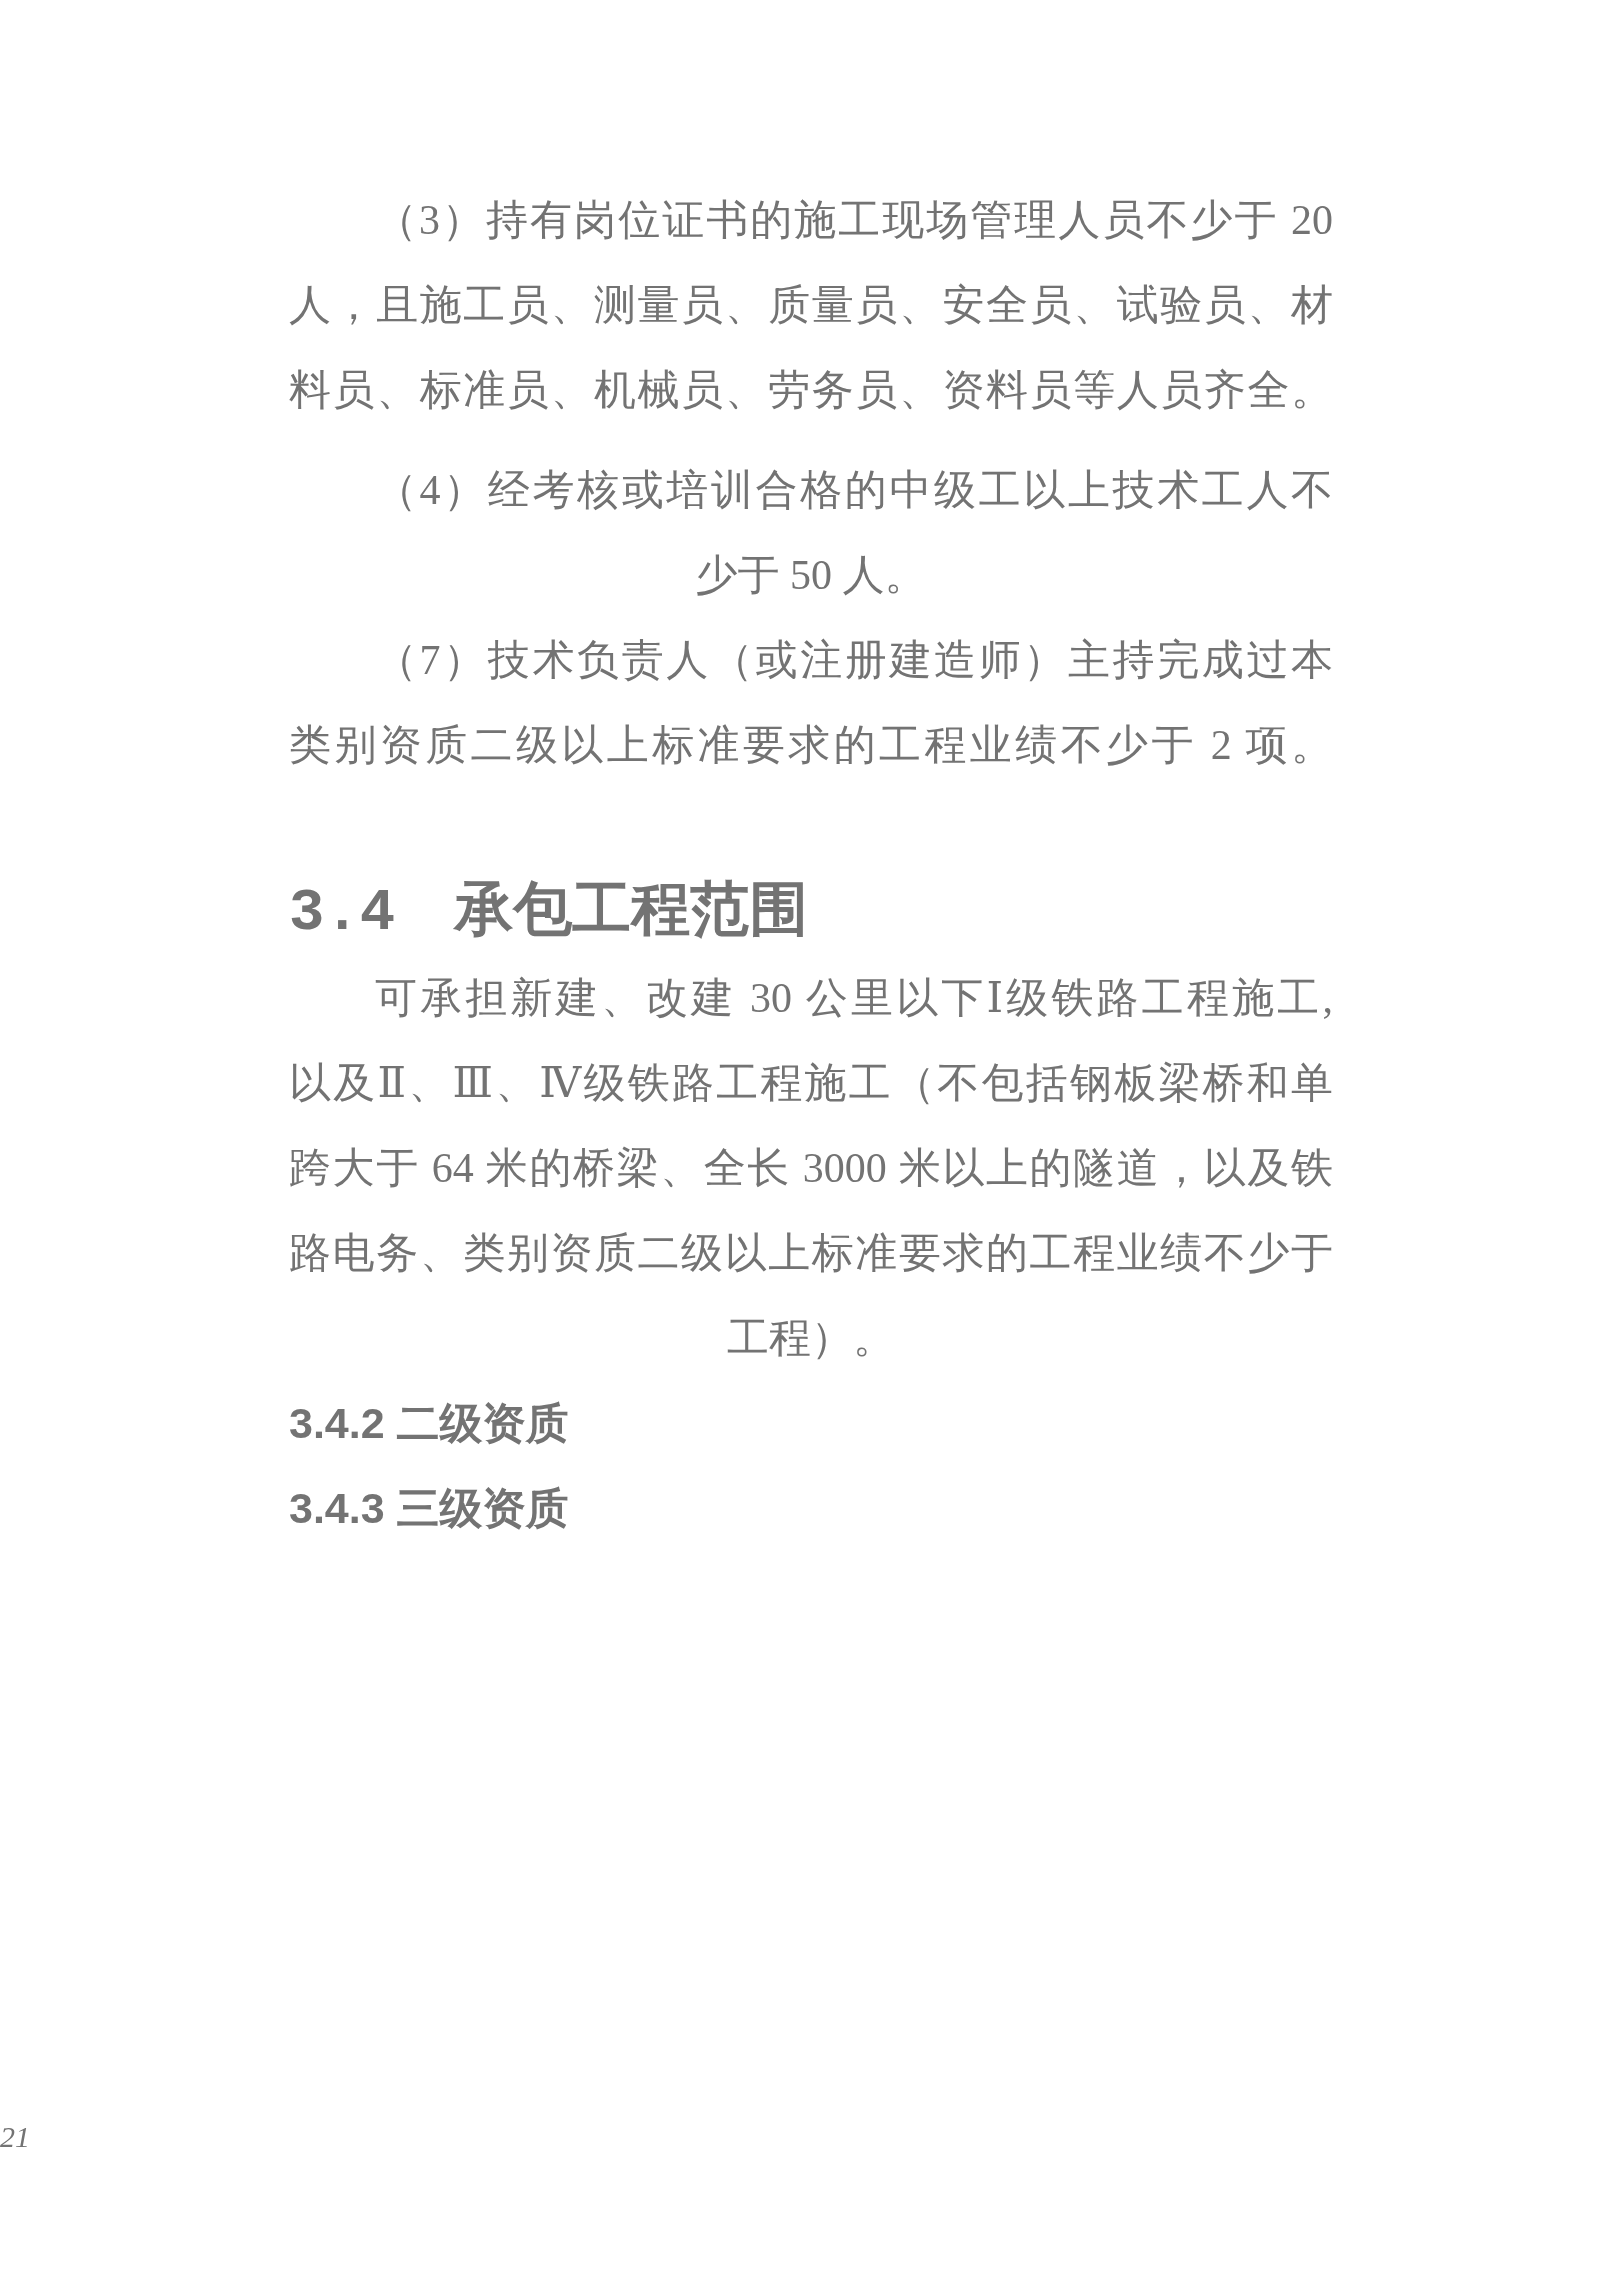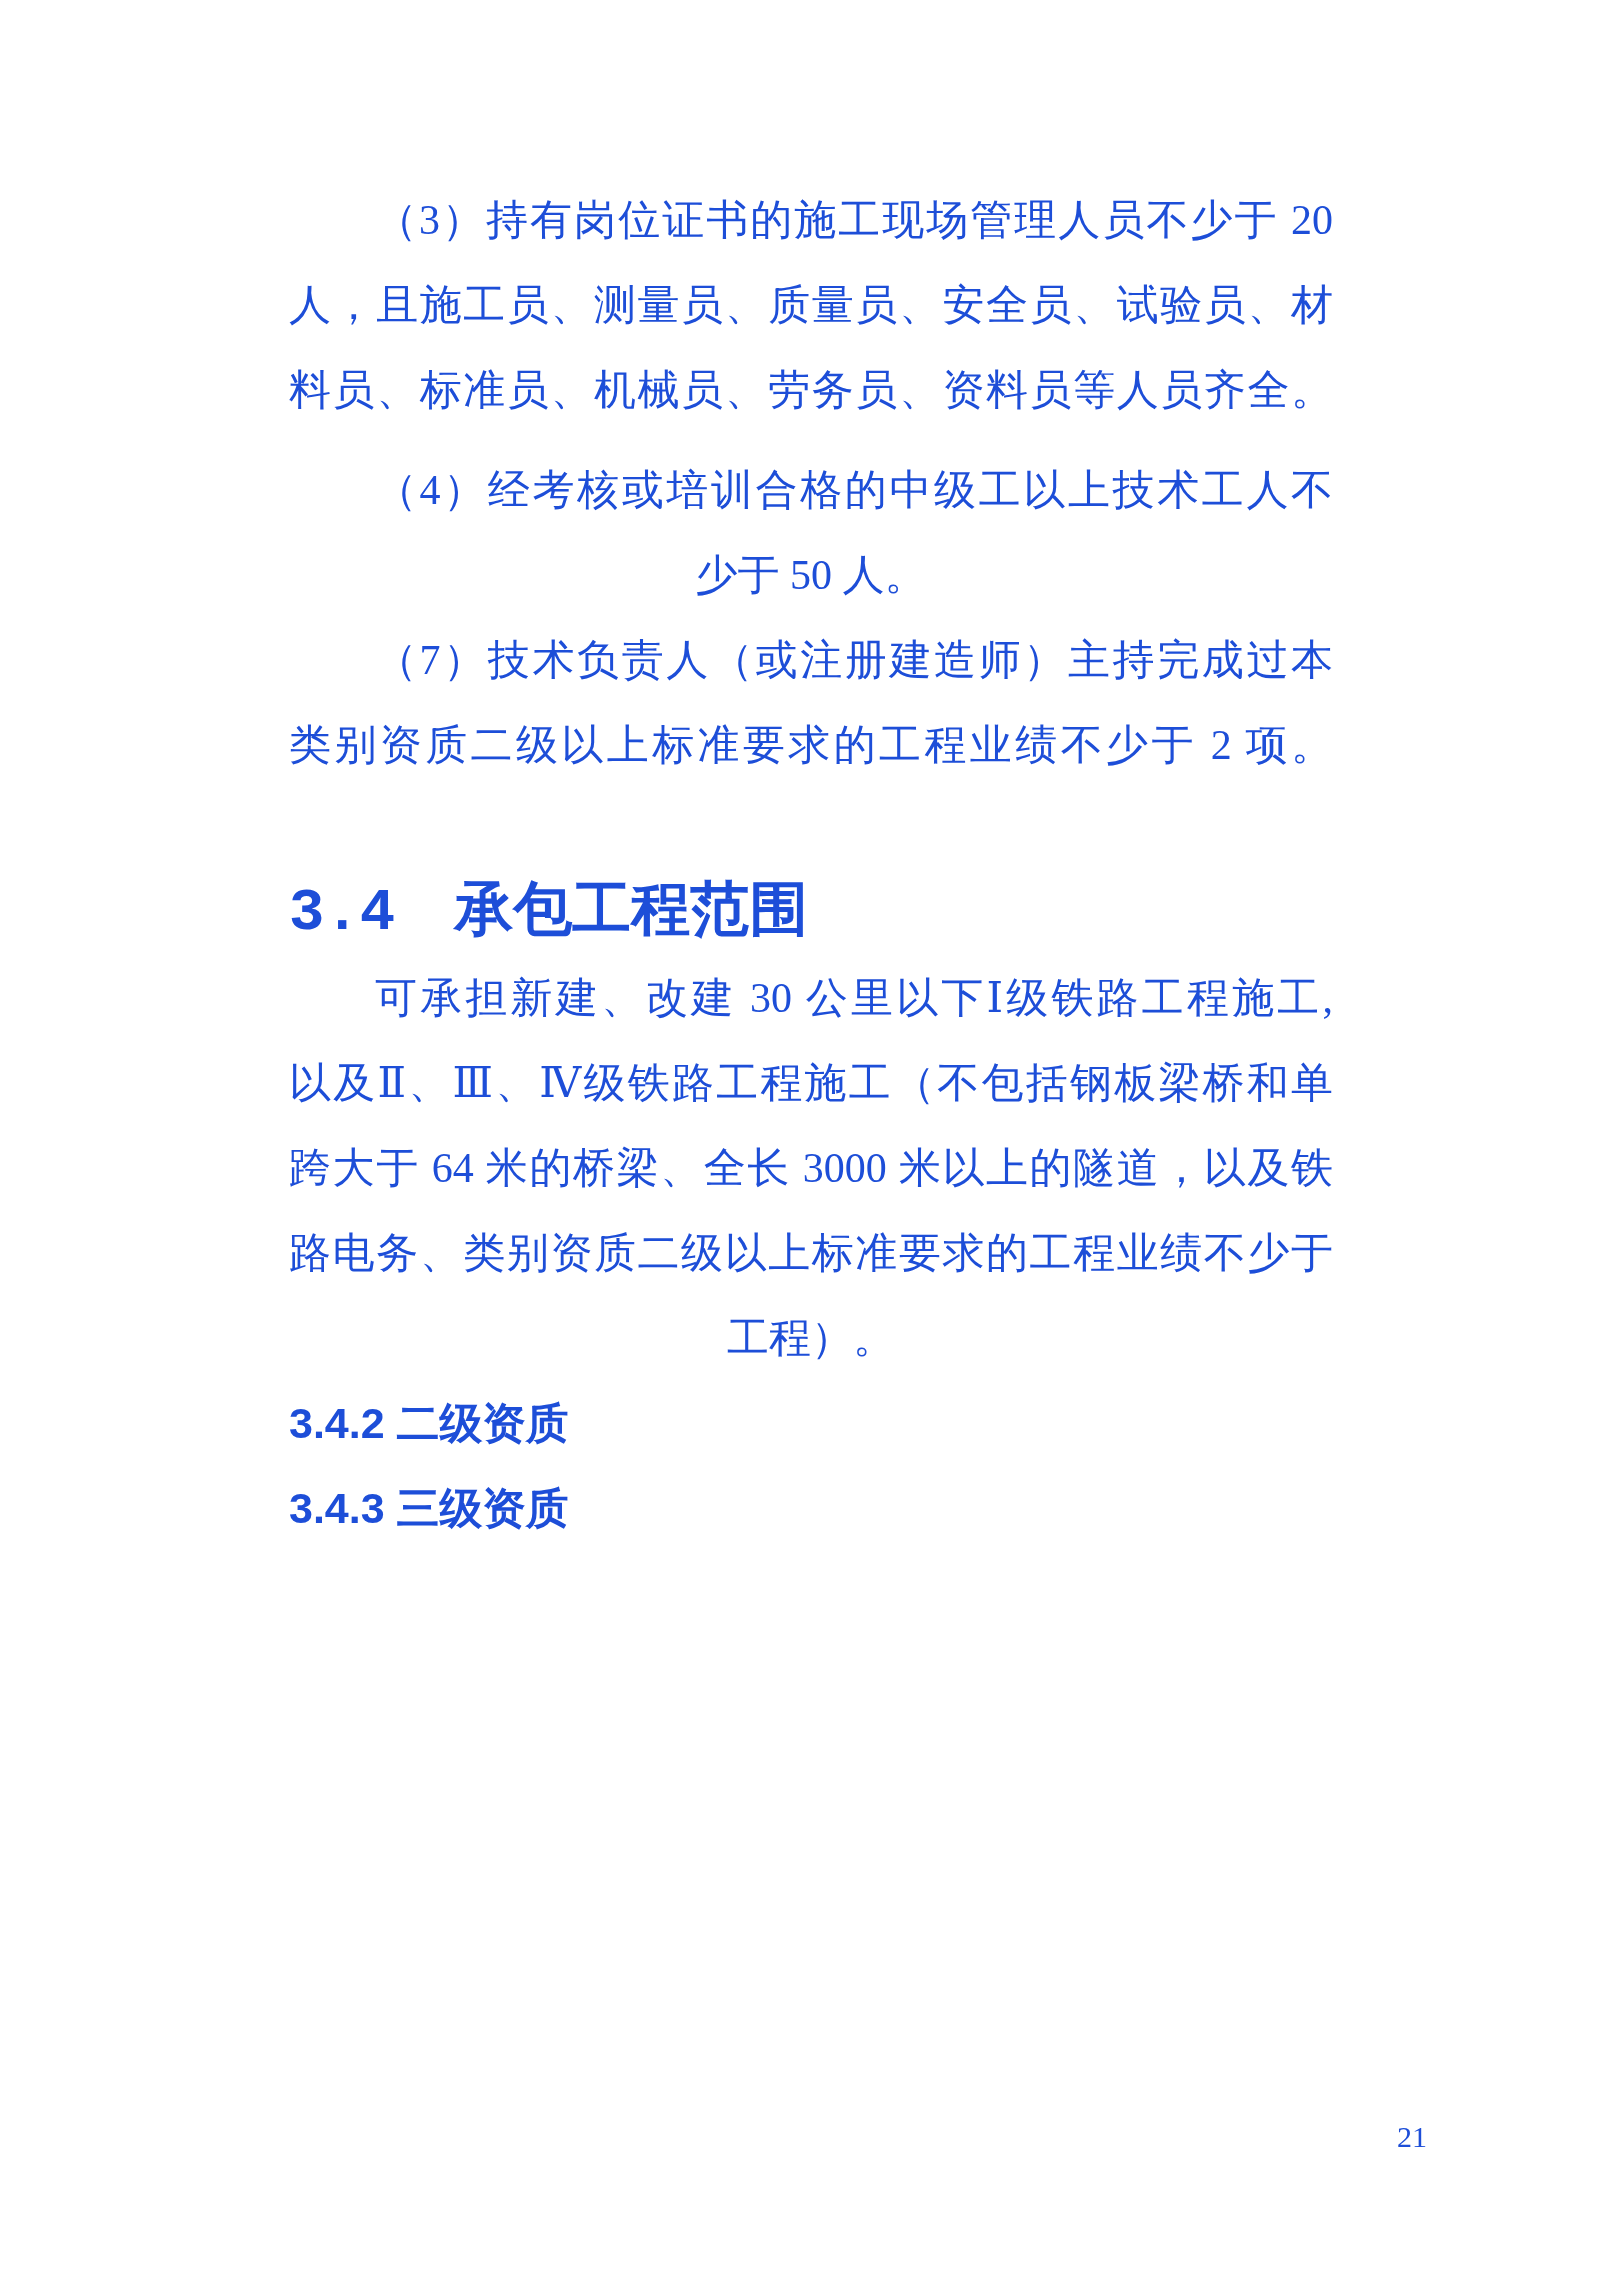--- a/index.html
+++ b/index.html
@@ -5,21 +5,21 @@
   html, body {
     margin: 0;
     padding: 0;
     background: #ffffff;
   }
   .page {
     position: relative;
     width: 1427px;
     height: 2293px;
     background: #ffffff;
-    color: #1d4ed8;
+    color: #737373;
     font-family: "Liberation Serif", "DejaVu Serif", serif;
     overflow: hidden;
   }
   .body-col {
     position: absolute;
     left: 289px;
     top: 178px;
     width: 1044px;
     font-size: 42px;
     line-height: 85px;
@@ -58,24 +58,25 @@
     font-family: "Liberation Sans", "DejaVu Sans", sans-serif;
     font-weight: 700;
     font-size: 43px;
     line-height: 85px;
   }
   .page-number {
     position: absolute;
     left: 0;
     right: 0;
     top: 2117px;
-    text-align: right;
+    text-align: left;
     font-size: 30px;
     line-height: 39px;
     font-family: "Liberation Serif", "DejaVu Serif", serif;
+    font-style: italic;
   }
 </style>
 </head>
 <body>
 
 <div class="page">
   <div class="body-col">
 
     <div class="para">
       <div class="ln j ind">（3）持有岗位证书的施工现场管理人员不少于 20</div>

